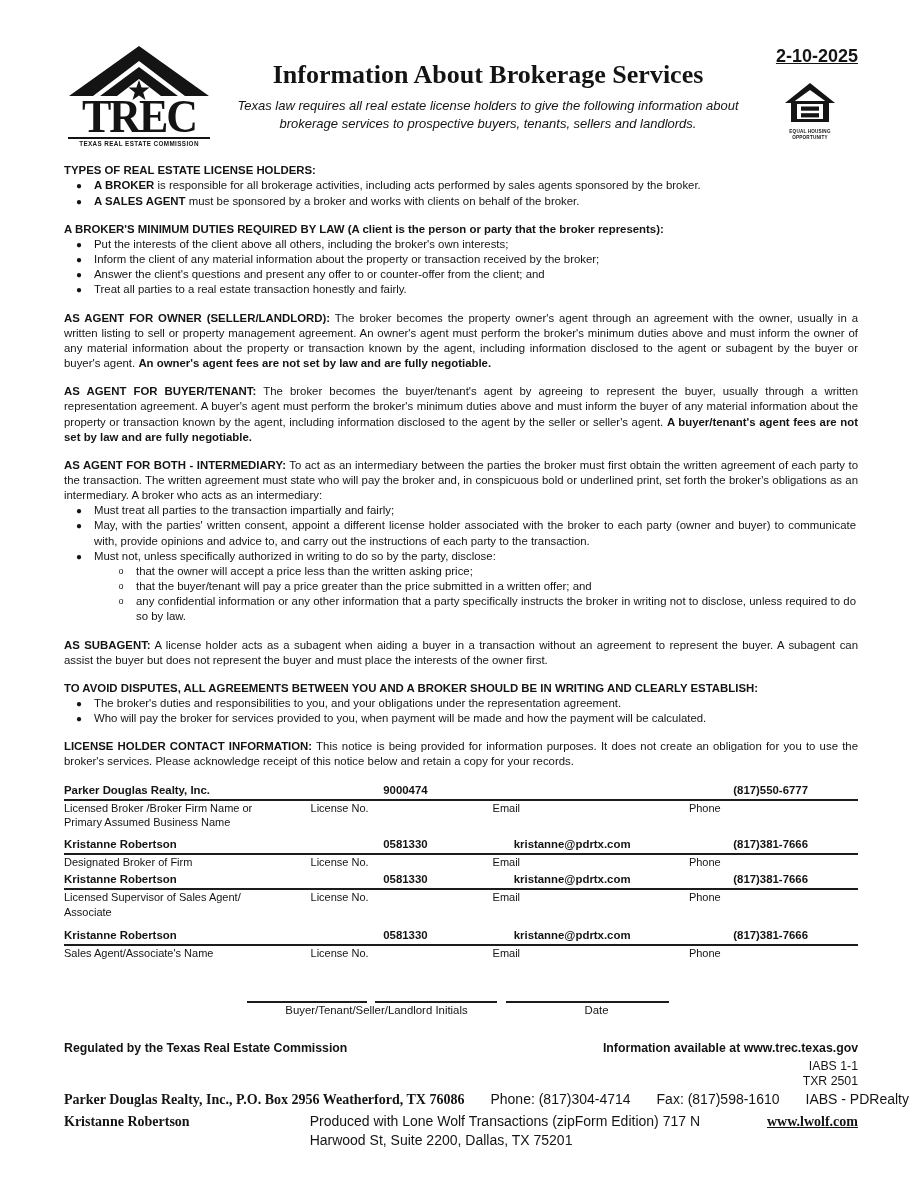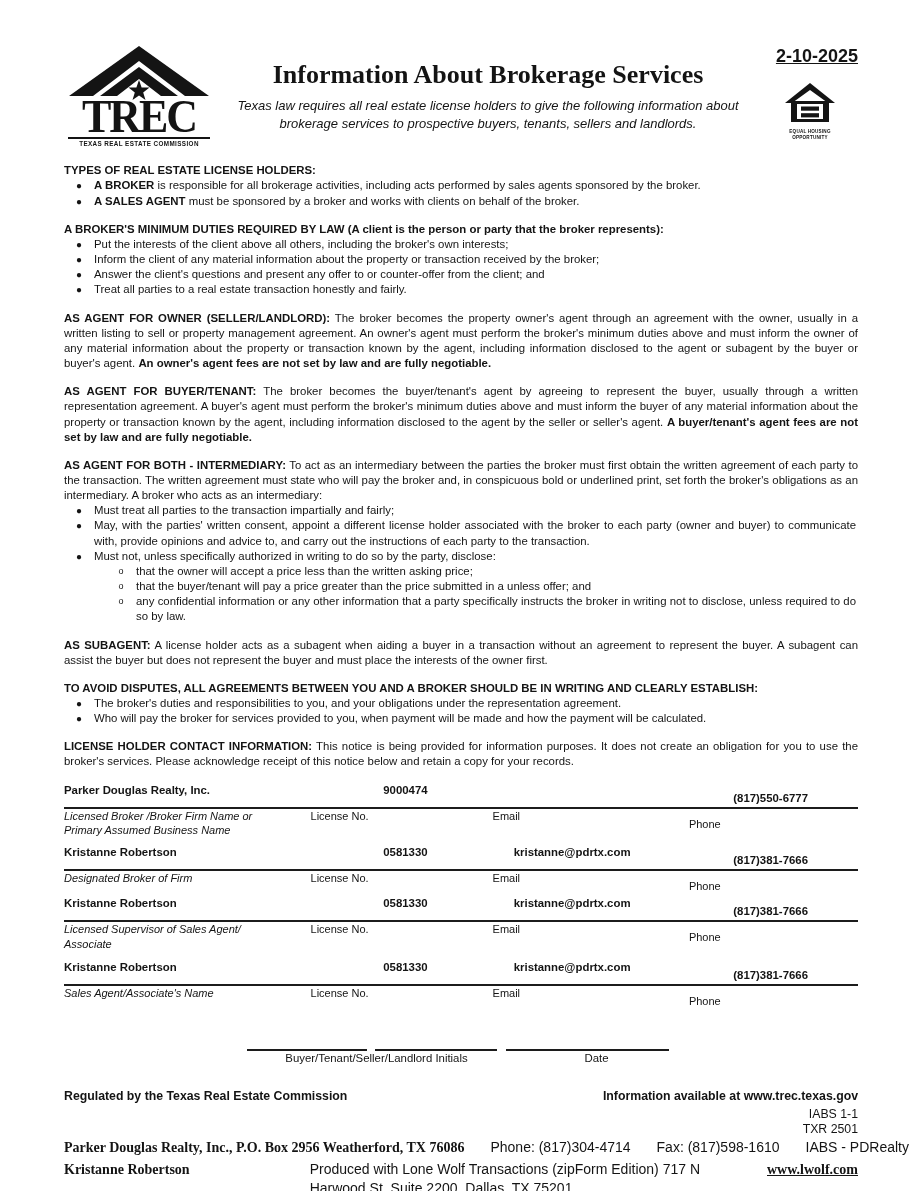--- a/index.html
+++ b/index.html
@@ -34,26 +34,26 @@
   .bul .txt{flex:1;text-align:justify;padding-right:2px;}
   .sub{display:flex;margin:0 0 0 42px;}
   .sub .dot{flex:0 0 30px;text-align:center;font-size:9px;line-height:1.65;}
   .sub .txt{flex:1;text-align:justify;padding-right:2px;}
   
   .ctable{margin-top:6px;font-size:11.4px;}
   .c-row{display:flex;}
   .col-name{width:36%;box-sizing:border-box;padding-right:14px;}
   .col-lic{width:14%;box-sizing:border-box;text-align:center;padding:0 6px;}
   .col-em{width:28%;box-sizing:border-box;text-align:center;padding:0 10px;}
-  .col-ph{width:22%;box-sizing:border-box;text-align:center;padding:0 8px;margin-top:8px;}
+  .col-ph{width:22%;box-sizing:border-box;text-align:center;padding:0 8px;}
   .val{font-weight:bold;}
   .vals > div{border-bottom:2.4px solid #1c1c1c;padding-bottom:1px;}
   .vals{margin-top:7px;}
   .labels{font-size:11px;}
-  .labels .col-name{max-width:220px;font-style:italic;}
+  .labels .col-name{max-width:220px;}
   .val-empty{min-height:14px;}
   
   .sig{margin-top:26px;margin-left:183px;font-size:11.4px;}
   .sig-lines{display:flex;align-items:flex-end;}
   .sig-seg{border-bottom:2.4px solid #1c1c1c;height:14px;}
   .sig-a{width:120px;margin-right:8px;}
   .sig-b{width:122px;margin-right:9px;}
   .sig-c{width:163px;}
   .sig-labels{display:flex;}
   .sig-lab1{width:259px;text-align:center;}
@@ -166,21 +166,21 @@
       <div class="bul">
           <span class="dot">●</span>
           <span class="txt">Must not, unless specifically authorized in writing to do so by the party, disclose:</span>
         </div>
       <div class="sub">
           <span class="dot">o</span>
           <span class="txt">that the owner will accept a price less than the written asking price;</span>
         </div>
       <div class="sub">
           <span class="dot">o</span>
-          <span class="txt">that the buyer/tenant will pay a price greater than the price submitted in a unless offer; and</span>
+          <span class="txt">that the buyer/tenant will pay a price greater than the price submitted in a written offer; and</span>
         </div>
       <div class="sub">
           <span class="dot">o</span>
           <span class="txt">any confidential information or any other information that a party specifically instructs the broker in writing not to disclose, unless required to do so by law.</span>
         </div>
     </div>
 
     <div class="sec">
       <p class="j"><span class="b">AS SUBAGENT:</span><span> A license holder acts as a subagent when aiding a buyer in a transaction without an agreement to represent the buyer. A subagent can assist the buyer but does not represent the buyer and must place the interests of the owner first.</span></p>
     </div>

